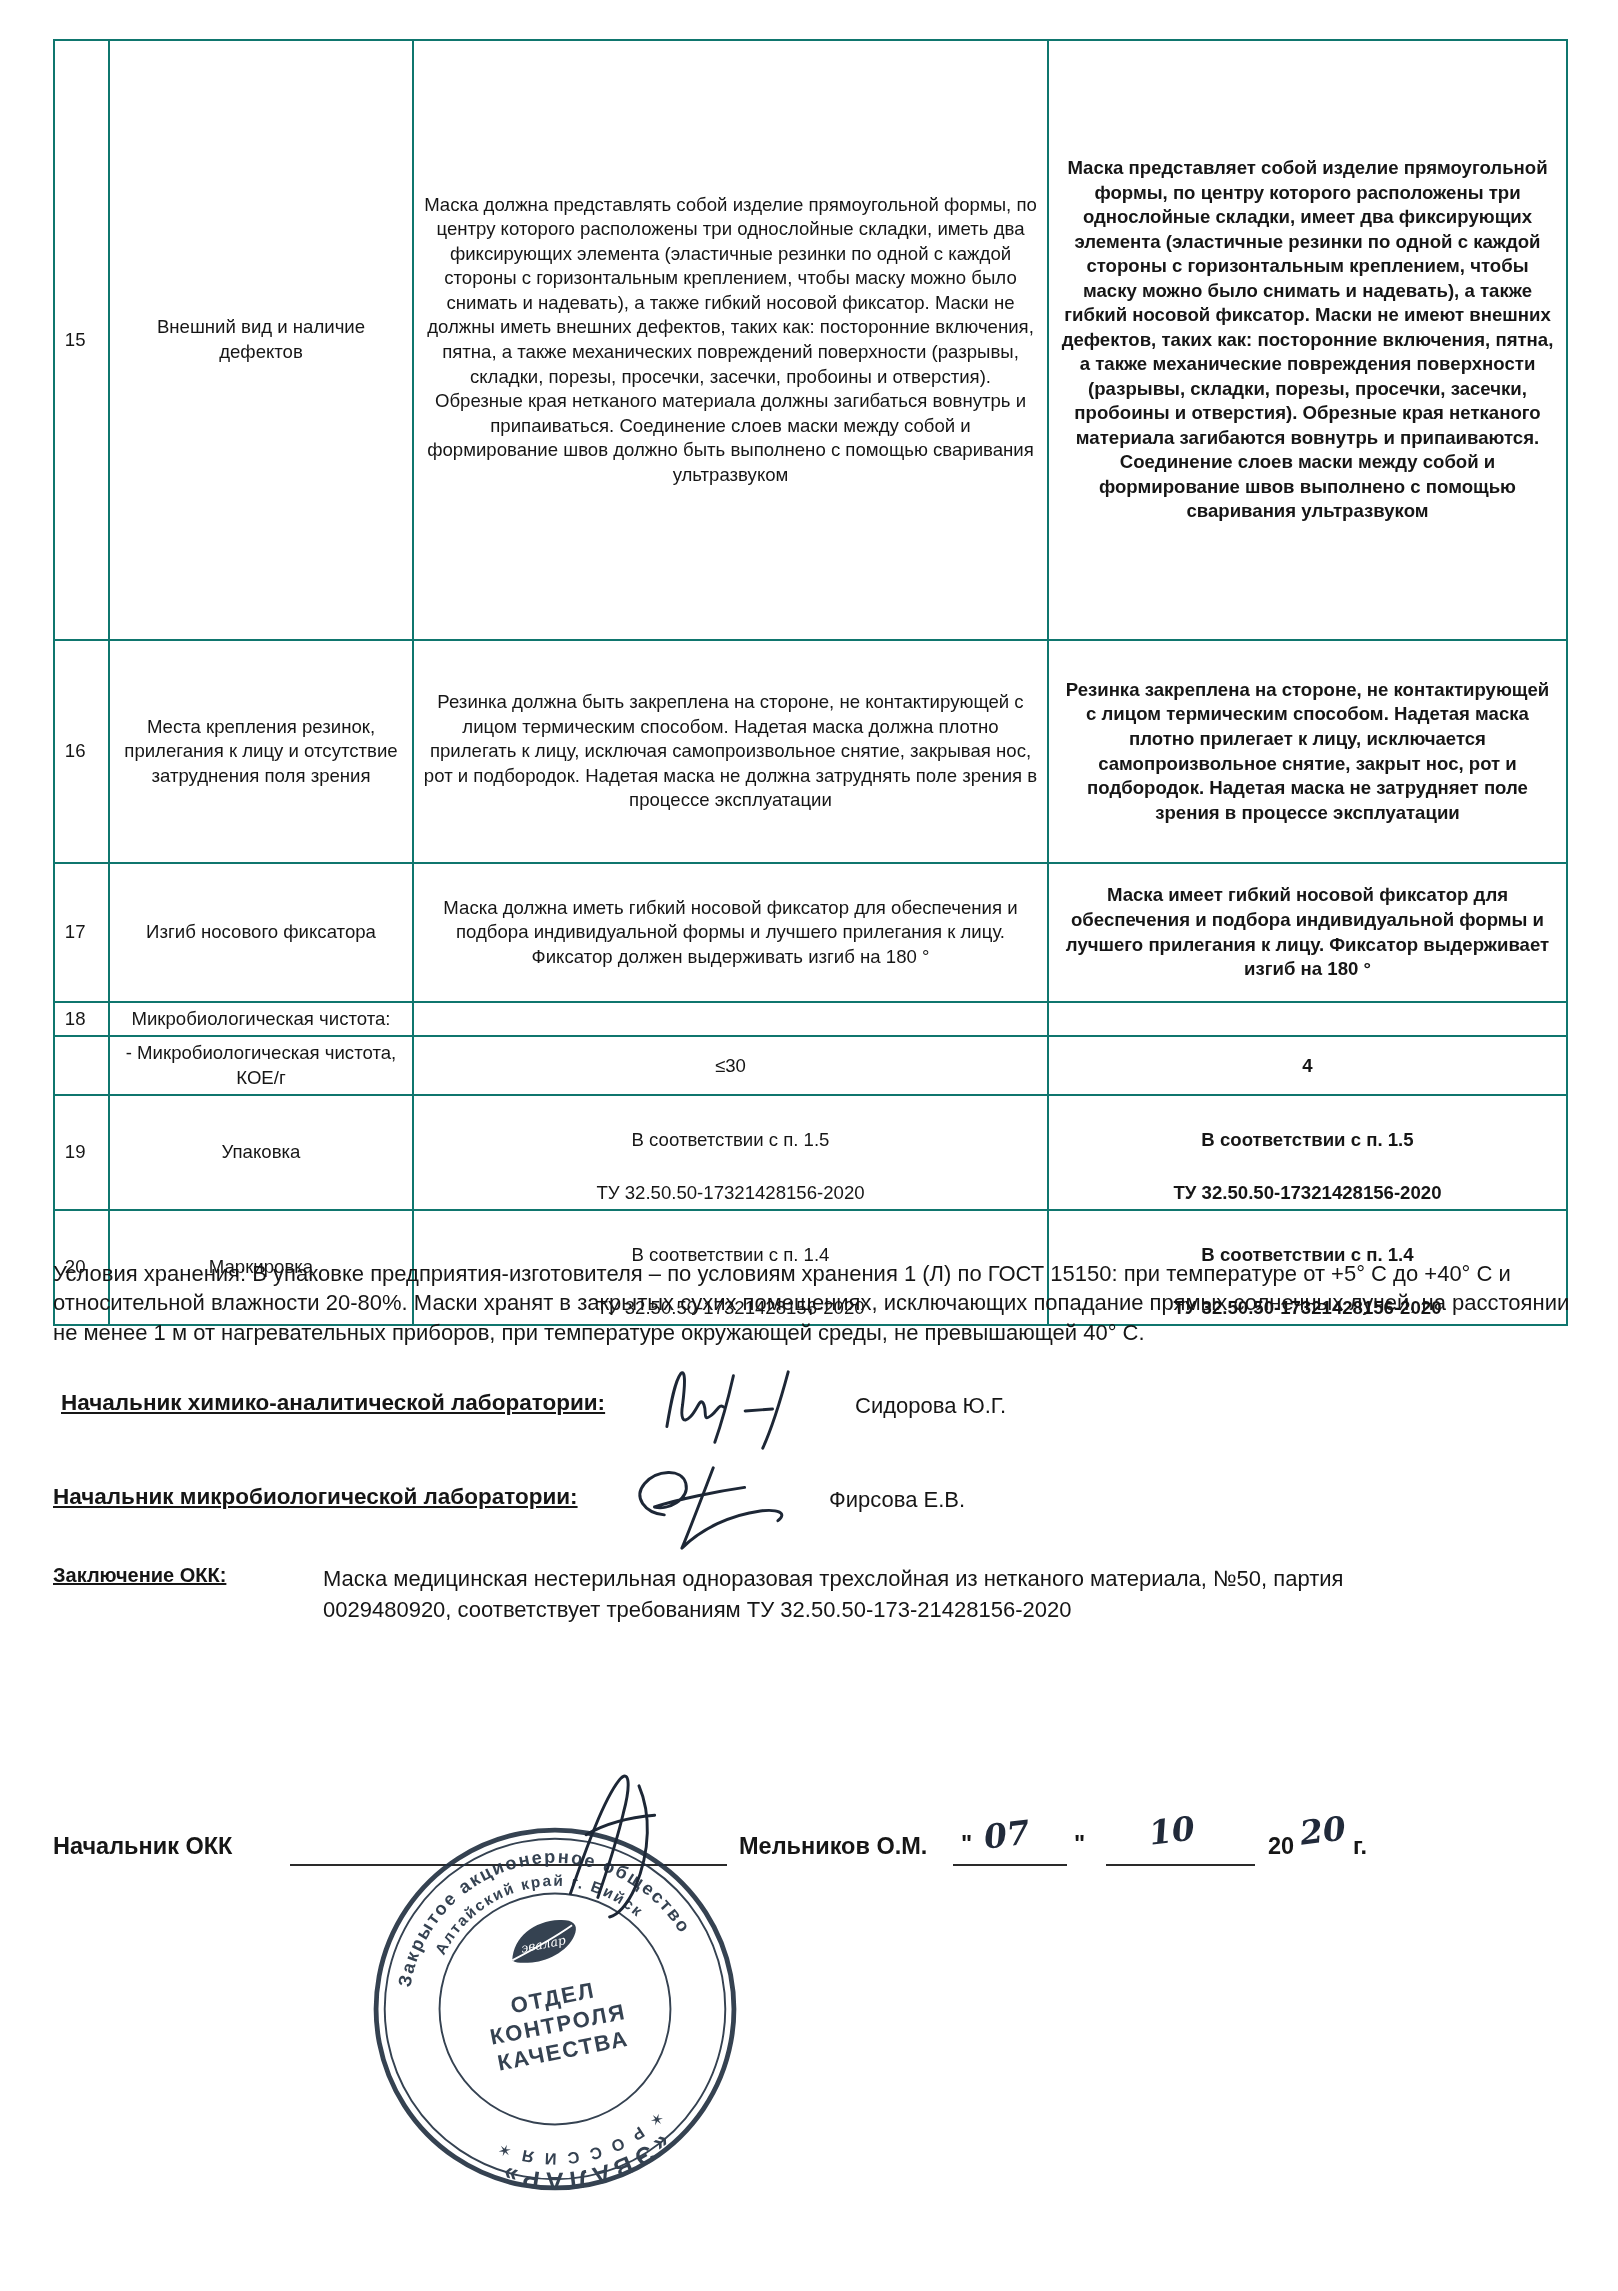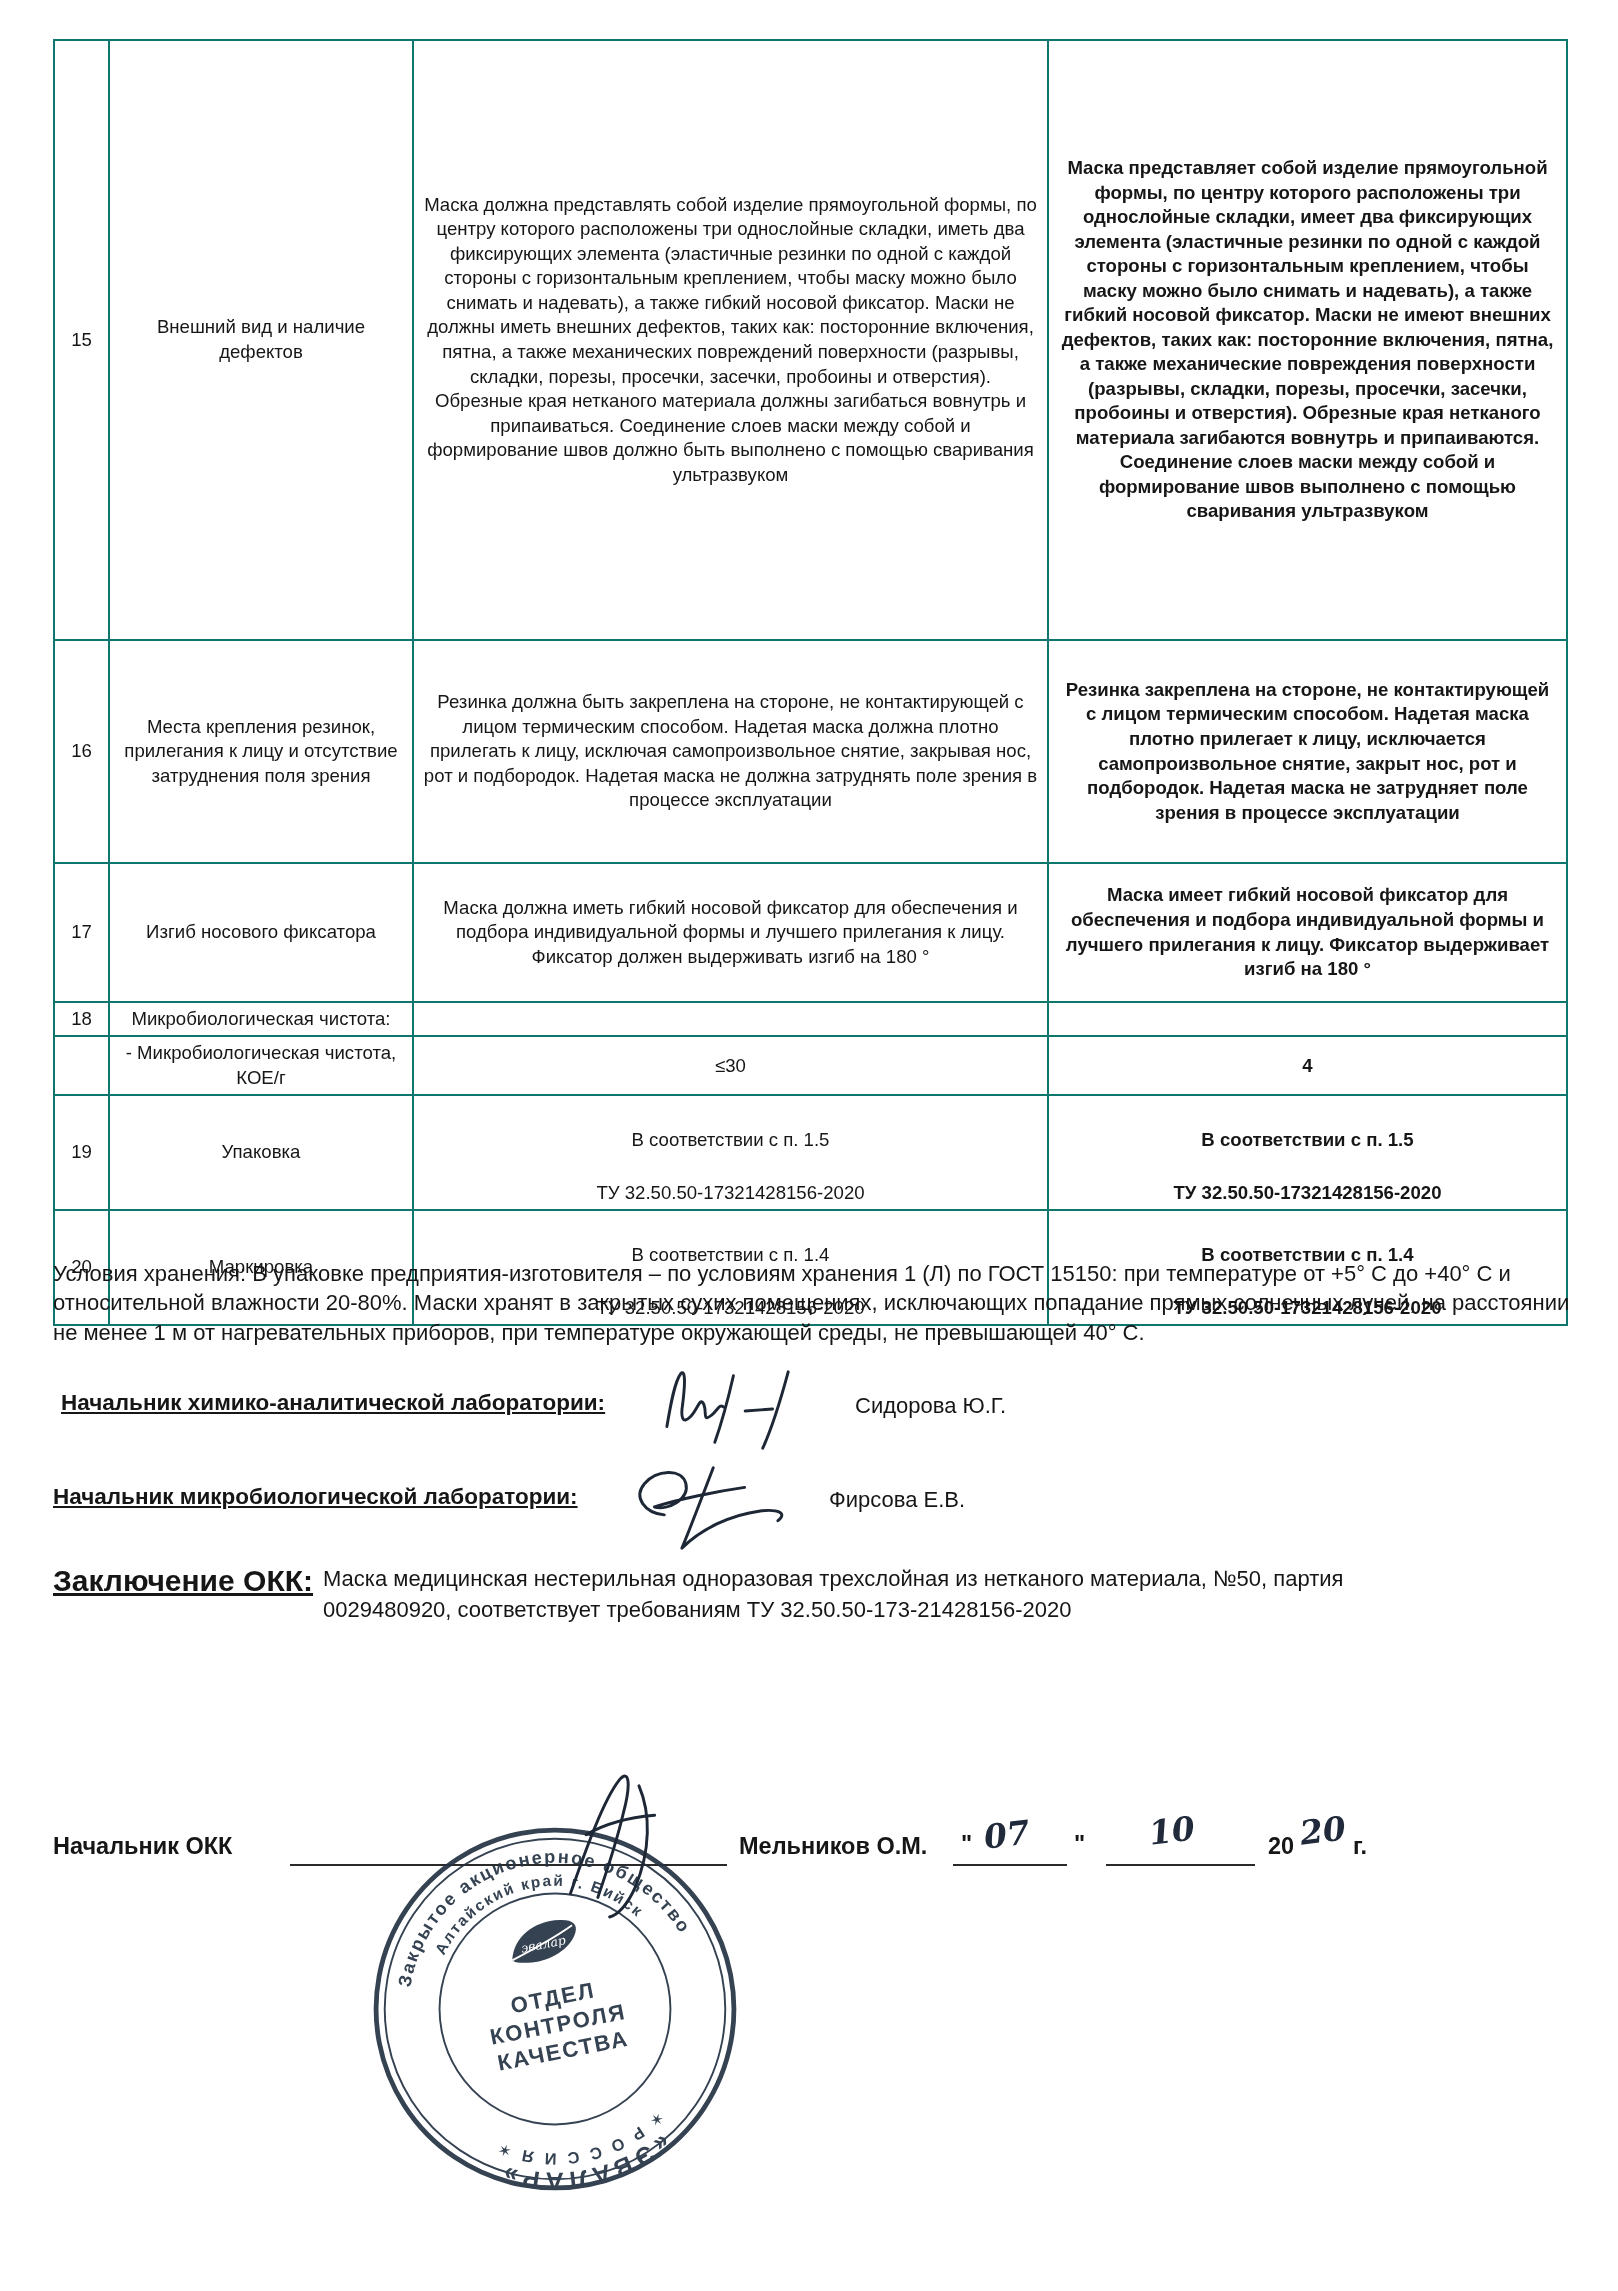--- a/index.html
+++ b/index.html
@@ -17,21 +17,21 @@
     border-collapse:collapse;table-layout:fixed;
     font-size:18.6px;line-height:1.32;
     border:2.9px solid #141414;
   }
   .spec-table td{
     border:2px solid #0f766e;
     padding:3.9px 9.8px;
     vertical-align:middle;
     overflow:hidden;
   }
-  .c-num{text-align:center;margin-top:24px;}
+  .c-num{margin-top:24px;}
   .c-name{text-align:center;}
   .c-req{text-align:center;}
   .c-act{text-align:center;font-weight:700;}
   .two-line span{display:block;margin-top:28px;}
   tr.r15{height:600px;}
   tr.r16{height:223px;}
   tr.r17{height:139px;}
   tr.r18{height:33px;}
   tr.r18b{height:59px;}
   tr.r19{height:59px;}
@@ -51,21 +51,21 @@
   }
   .sig-name{position:absolute;top:29px;font-size:22px;}
   .sig-name.n1{left:847px;}
   .sig-name.n2{left:829px;}
   .sig-squiggle{position:absolute;top:0;}
   .sq1{left:651px;}
   .sq2{left:623px;}
 
   .conc-label{
     position:absolute;left:53px;top:1564px;
-    font-size:30px;font-weight:700;text-decoration:underline;
+    font-size:20px;font-weight:700;text-decoration:underline;
   }
   .conc-text{
     position:absolute;left:323px;top:1564px;width:1024px;
     font-size:22px;line-height:1.4;
   }
 
   
   .okk{position:absolute;left:0;top:1819px;width:1618px;height:88px;font-size:23.5px;text-align:center;}
   .okk-title{position:absolute;left:53px;top:13.7px;font-weight:700;}
   .okk-rule{position:absolute;left:290px;top:45px;width:437px;border-bottom:2px solid #2a2a2a;z-index:1;}

